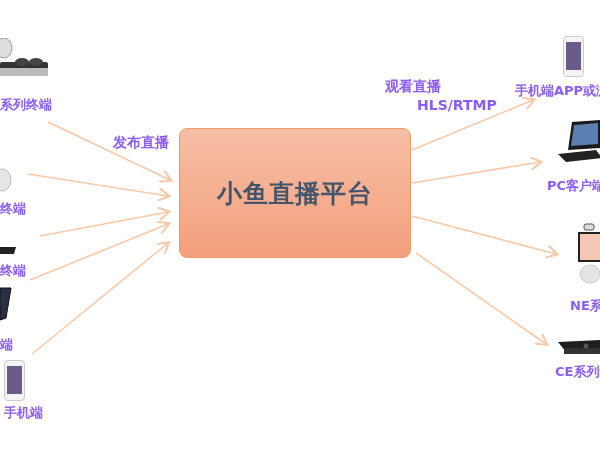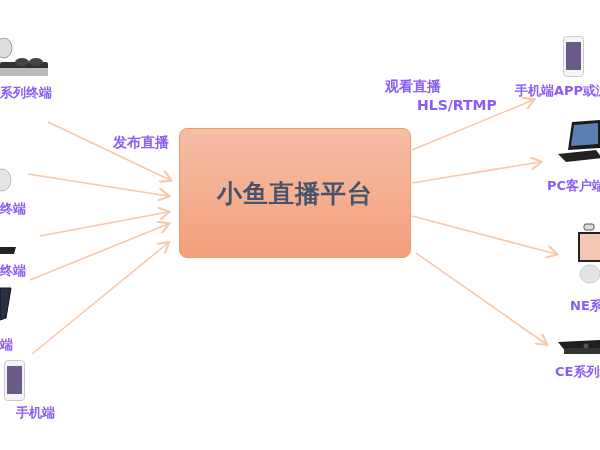--- a/index.html
+++ b/index.html
@@ -45,21 +45,21 @@
 
 <div class="dev" style="left:0;top:38px;">
   <svg width="52" height="52">
     <ellipse cx="4" cy="10" rx="8" ry="10" fill="#ddd" stroke="#999"></ellipse>
     <rect x="0" y="24" width="48" height="14" fill="#333" rx="2"></rect>
     <rect x="0" y="30" width="48" height="8" fill="#bbb"></rect>
     <ellipse cx="22" cy="24" rx="7" ry="4" fill="#444"></ellipse>
     <ellipse cx="36" cy="24" rx="7" ry="4" fill="#444"></ellipse>
   </svg>
 </div>
-<div class="lbl" style="left:0;top:84px;">系列终端</div>
+<div class="lbl" style="left:0;top:96px;">系列终端</div>
 
 <div class="dev" style="left:0;top:168px;">
   <svg width="16" height="26">
     <ellipse cx="2" cy="12" rx="9" ry="11" fill="#e6e6e6" stroke="#bbb"></ellipse>
   </svg>
 </div>
 <div class="lbl" style="left:0;top:200px;">终端</div>
 
 <div class="dev" style="left:0;top:242px;">
   <svg width="20" height="12">
@@ -74,21 +74,21 @@
   </svg>
 </div>
 <div class="lbl" style="left:0;top:336px;">端</div>
 
 <div class="dev" style="left:4px;top:360px;">
   <svg width="22" height="42">
     <rect x="0.5" y="0.5" width="20" height="40" rx="3" fill="#f4f4f4" stroke="#ccc"></rect>
     <rect x="3" y="6" width="15" height="28" fill="#6b5b8a"></rect>
   </svg>
 </div>
-<div class="lbl" style="left:16px;top:404px;text-align:center;">手机端</div>
+<div class="lbl" style="left:4px;top:404px;text-align:center;">手机端</div>
 
 <div class="dev" style="left:563px;top:36px;">
   <svg width="22" height="42">
     <rect x="0.5" y="0.5" width="20" height="40" rx="3" fill="#f4f4f4" stroke="#ccc"></rect>
     <rect x="3" y="6" width="15" height="28" fill="#6b5b8a"></rect>
   </svg>
 </div>
 <div class="lbl" style="left:515px;top:82px;">手机端APP或浏</div>
 
 <div class="dev" style="left:556px;top:120px;">

